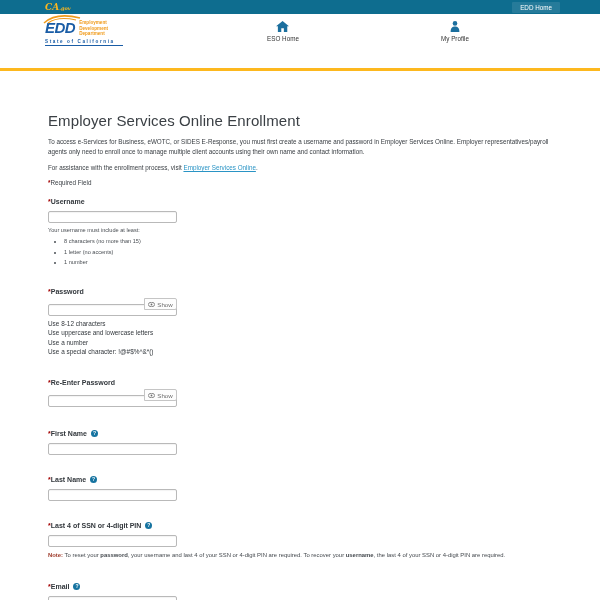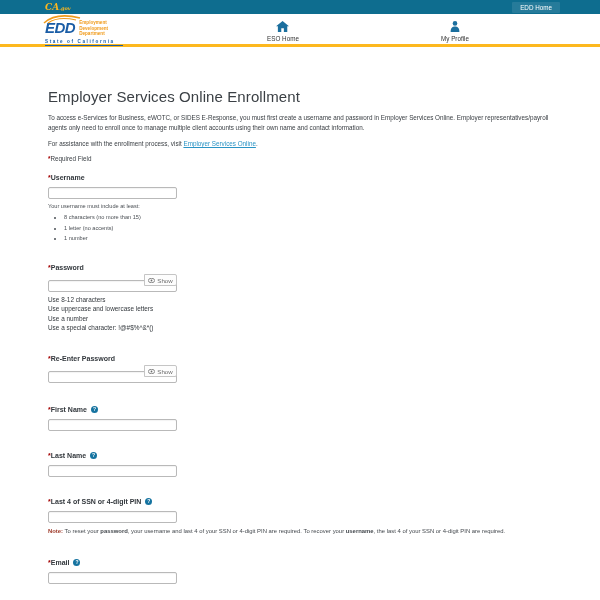--- a/index.html
+++ b/index.html
@@ -9,21 +9,21 @@
   
   .topbar { height:14px; background:#0e6d8f; display:flex; align-items:center;
             justify-content:space-between; padding:0 40px 0 45px; }
   .ca-logo { font-family:"DejaVu Serif", serif; font-style:italic; font-weight:bold;
              color:#fdb81e; font-size:9px; line-height:14px; text-decoration:none; }
   .ca-logo .gov { font-size:5px; font-style:italic; }
   .edd-home-link { color:#fff; font-size:6.3px; text-decoration:none;
                    background:rgba(255,255,255,0.10); padding:2px 8px; border-radius:1px; }
 
   
-  .navband { position:relative; height:30px; background:#fff; }
+  .navband { position:relative; height:54px; background:#fff; }
   .edd-logo { position:absolute; left:45px; top:4px; width:78px; cursor:pointer; }
   .edd-logo-top { display:flex; align-items:flex-start; }
   .edd-word { position:relative; }
   .edd-arc { position:absolute; left:-3px; top:-4px; }
   .edd-text { font-size:15px; font-weight:bold; font-style:italic; color:#1a5da6;
               letter-spacing:-0.5px; line-height:20px; }
   .edd-dept { margin-left:4px; padding-top:2px; }
   .edd-dept div { font-size:4.6px; font-weight:bold; color:#f09b1b; line-height:5.6px; }
   .edd-state { font-size:4.6px; color:#1a5da6; letter-spacing:1.6px; margin-top:1px;
                font-weight:bold; }

